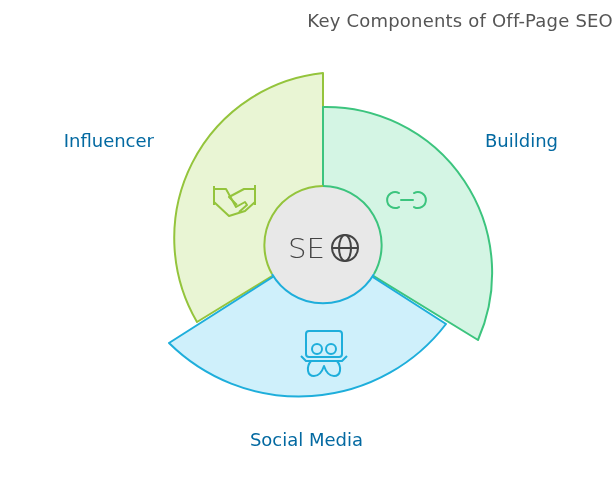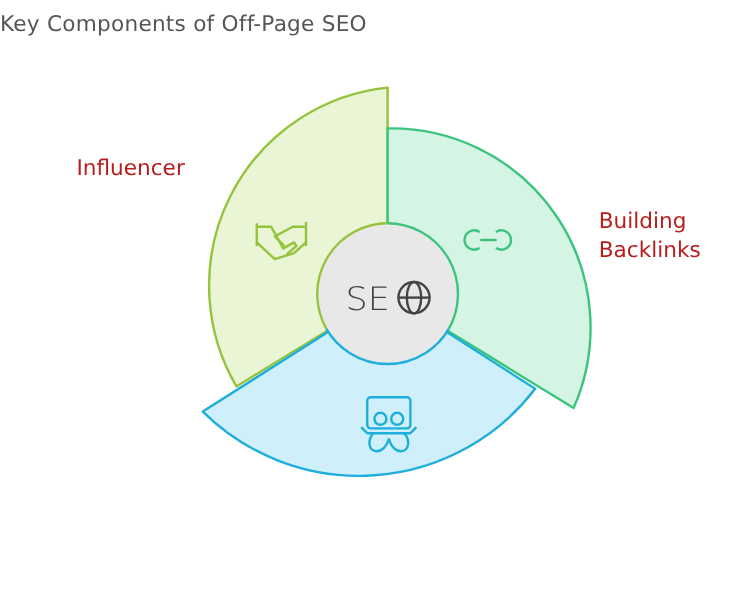--- a/index.html
+++ b/index.html
@@ -1,22 +1,22 @@
 <!DOCTYPE html>
 <html><head>
 <meta charset="utf-8">
 <style>
   html, body { margin: 0; padding: 0; background: #ffffff; }
   body { width: 613px; height: 492px; position: relative; overflow: hidden;
          font-family: "DejaVu Sans", sans-serif; color: #4a4a4a; }
-  .title { position: absolute; left: 0; width: 613px; top: 10px; text-align: left;
+  .title { position: absolute; left: 0; width: 613px; top: 10px; text-align: right;
            font-size: 18px; color: #555555; letter-spacing: 0.2px; }
-  .label { position: absolute; font-size: 18px; line-height: 24px; color: #b91c1c; }
+  .label { position: absolute; font-size: 18px; line-height: 24px; color: #0369a1; }
   .label.left { right: 459px; top: 129px; text-align: right; }
-  .label.right { left: 499px; top: 129px; text-align: left; margin-top: 44px; }
+  .label.right { left: 485px; top: 129px; text-align: center; }
   .label.bottom { left: 0; width: 613px; top: 428px; text-align: center; }
   svg.diagram { position: absolute; left: 0; top: 0; }
 </style>
 </head>
 <body>
 
 <div class="title">Key Components of Off-Page SEO</div>
 
 <svg class="diagram" width="613" height="492" viewBox="0 0 613 492">
 
@@ -60,16 +60,16 @@
     <path d="M301,356 L306,361 L342,361 L347,356"></path>
     <path d="M311,361 C306,367 307,376 314,376 C319,376 322,372 324,366 C326,372 329,376 334,376 C341,376 342,367 337,361"></path>
   </g>
 </svg>
 
 <div class="label left">
   <div>Influencer</div>
 </div>
 <div class="label right">
   <div>Building</div>
-  <div>Backlinks</div>
 </div>
 <div class="label bottom">
+  <div>Social Media</div>
 </div>
 
 </body></html>

